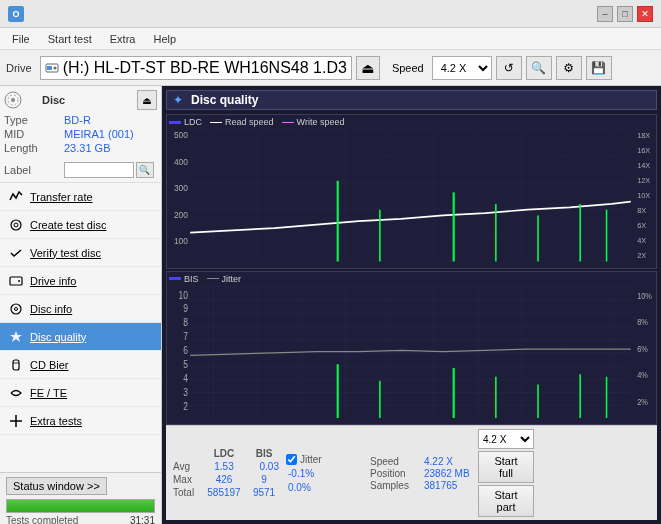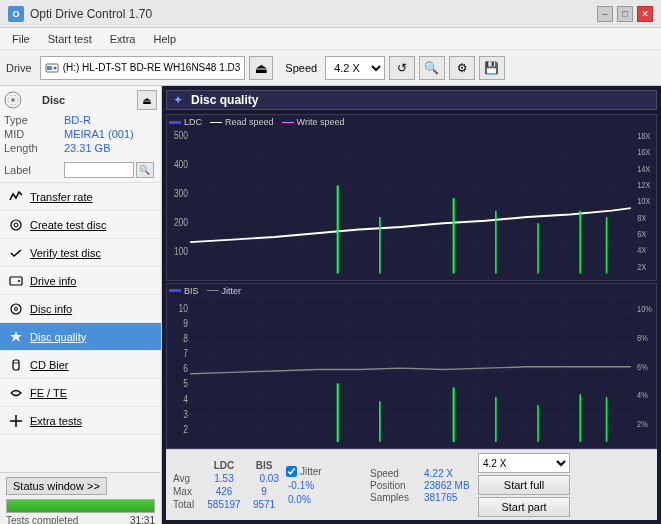--- a/index.html
+++ b/index.html
@@ -15,21 +15,21 @@
     .titlebar-btn.close { background: #e04040; color: white; border-color: #c03030; }
 
     
     .menubar { background: #f5f5f5; height: 22px; display: flex; align-items: center; padding: 0 4px; border-bottom: 1px solid #ddd; gap: 2px; }
     .menu-item { padding: 2px 8px; cursor: pointer; font-size: 11px; color: #333; }
 
     
     .toolbar { background: #f0f0f0; height: 36px; display: flex; align-items: center; padding: 2px 6px; border-bottom: 1px solid #ccc; gap: 4px; }
     .toolbar-label { font-size: 11px; color: #333; margin-right: 4px; }
     .toolbar-drive-select { background: white; border: 1px solid #aaa; height: 24px; padding: 0 4px; font-size: 11px; min-width: 200px; display: flex; align-items: center; gap: 4px; }
-    .toolbar-drive-select span { font-size: 10px; }
+    .toolbar-drive-select span { font-size: 16px; }
     .toolbar-btn { background: #e8e8e8; border: 1px solid #aaa; height: 24px; width: 24px; cursor: pointer; display: flex; align-items: center; justify-content: center; font-size: 14px; }
     .speed-label { font-size: 11px; margin-left: 8px; margin-right: 4px; }
     .speed-select { background: white; border: 1px solid #aaa; height: 24px; padding: 0 4px; font-size: 11px; width: 60px; }
     .toolbar-icon-btn { background: #e8e8e8; border: 1px solid #aaa; height: 24px; width: 26px; cursor: pointer; display: flex; align-items: center; justify-content: center; font-size: 12px; }
 
     
     .main { display: flex; height: calc(524px - 86px); }
 
     
     .left-panel { width: 162px; background: #f5f5f5; border-right: 1px solid #ccc; display: flex; flex-direction: column; }
@@ -75,31 +75,30 @@
     .chart-container { flex: 1; background: #1e1e3a; border: 1px solid #3a3a5a; position: relative; padding: 2px; }
     .chart-legend { display: flex; gap: 8px; margin-bottom: 2px; }
     .legend-item { display: flex; align-items: center; gap: 3px; font-size: 9px; }
     .legend-color { width: 10px; height: 2px; }
     .legend-label { color: #ccc; font-size: 9px; }
 
     .chart-svg { width: 100%; height: 100%; }
 
     
     .stats-area { background: #f0f0f0; border-top: 1px solid #ccc; padding: 3px 6px; display: flex; gap: 8px; align-items: flex-start; }
-    .action-btn { background: linear-gradient(to bottom, #f5f5f5, #e0e0e0); border: 1px solid #aaa; padding: 3px 10px; font-size: 11px; cursor: pointer; width: 92px; text-align: center; }
+    .action-btn { background: linear-gradient(to bottom, #f5f5f5, #e0e0e0); border: 1px solid #aaa; padding: 3px 10px; font-size: 11px; cursor: pointer; width: 56px; text-align: center; }
 
     .disc-svg-icon { width: 18px; height: 18px; }
   </style>
 </head>
 <body>
 
 <div class="titlebar">
   <div class="titlebar-left">
     <div class="titlebar-icon">O</div>
-    <span class="titlebar-title">Opti Drive Control 1.70</span>
   </div>
   <div class="titlebar-controls">
     <div class="titlebar-btn">–</div>
     <div class="titlebar-btn">□</div>
     <div class="titlebar-btn close">✕</div>
   </div>
 </div>
 
 <div class="menubar">
   <span class="menu-item">File</span>

